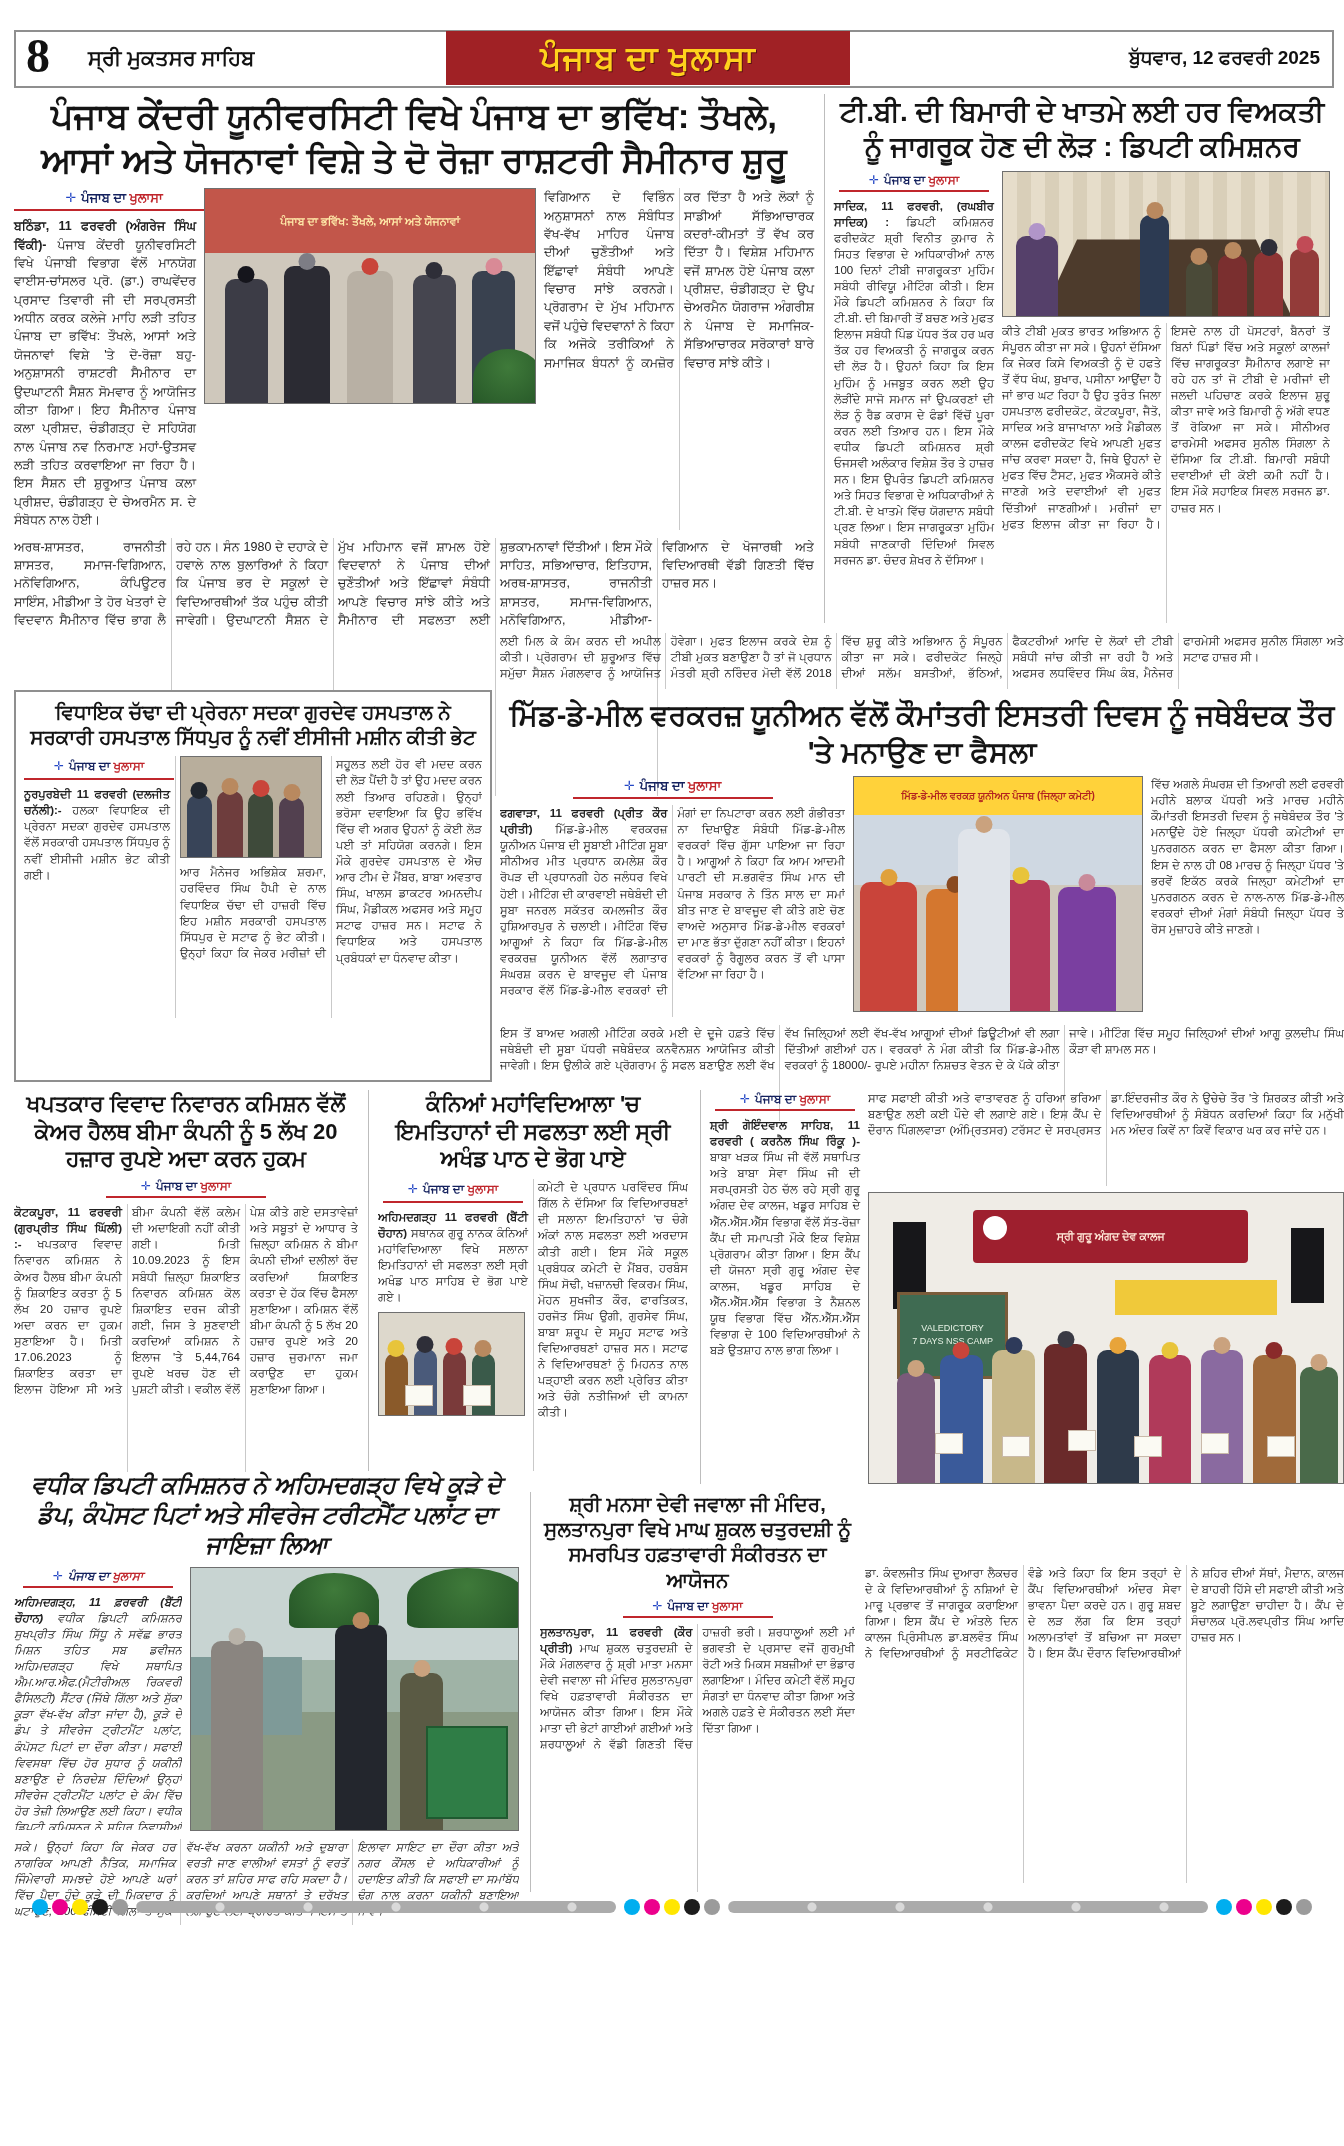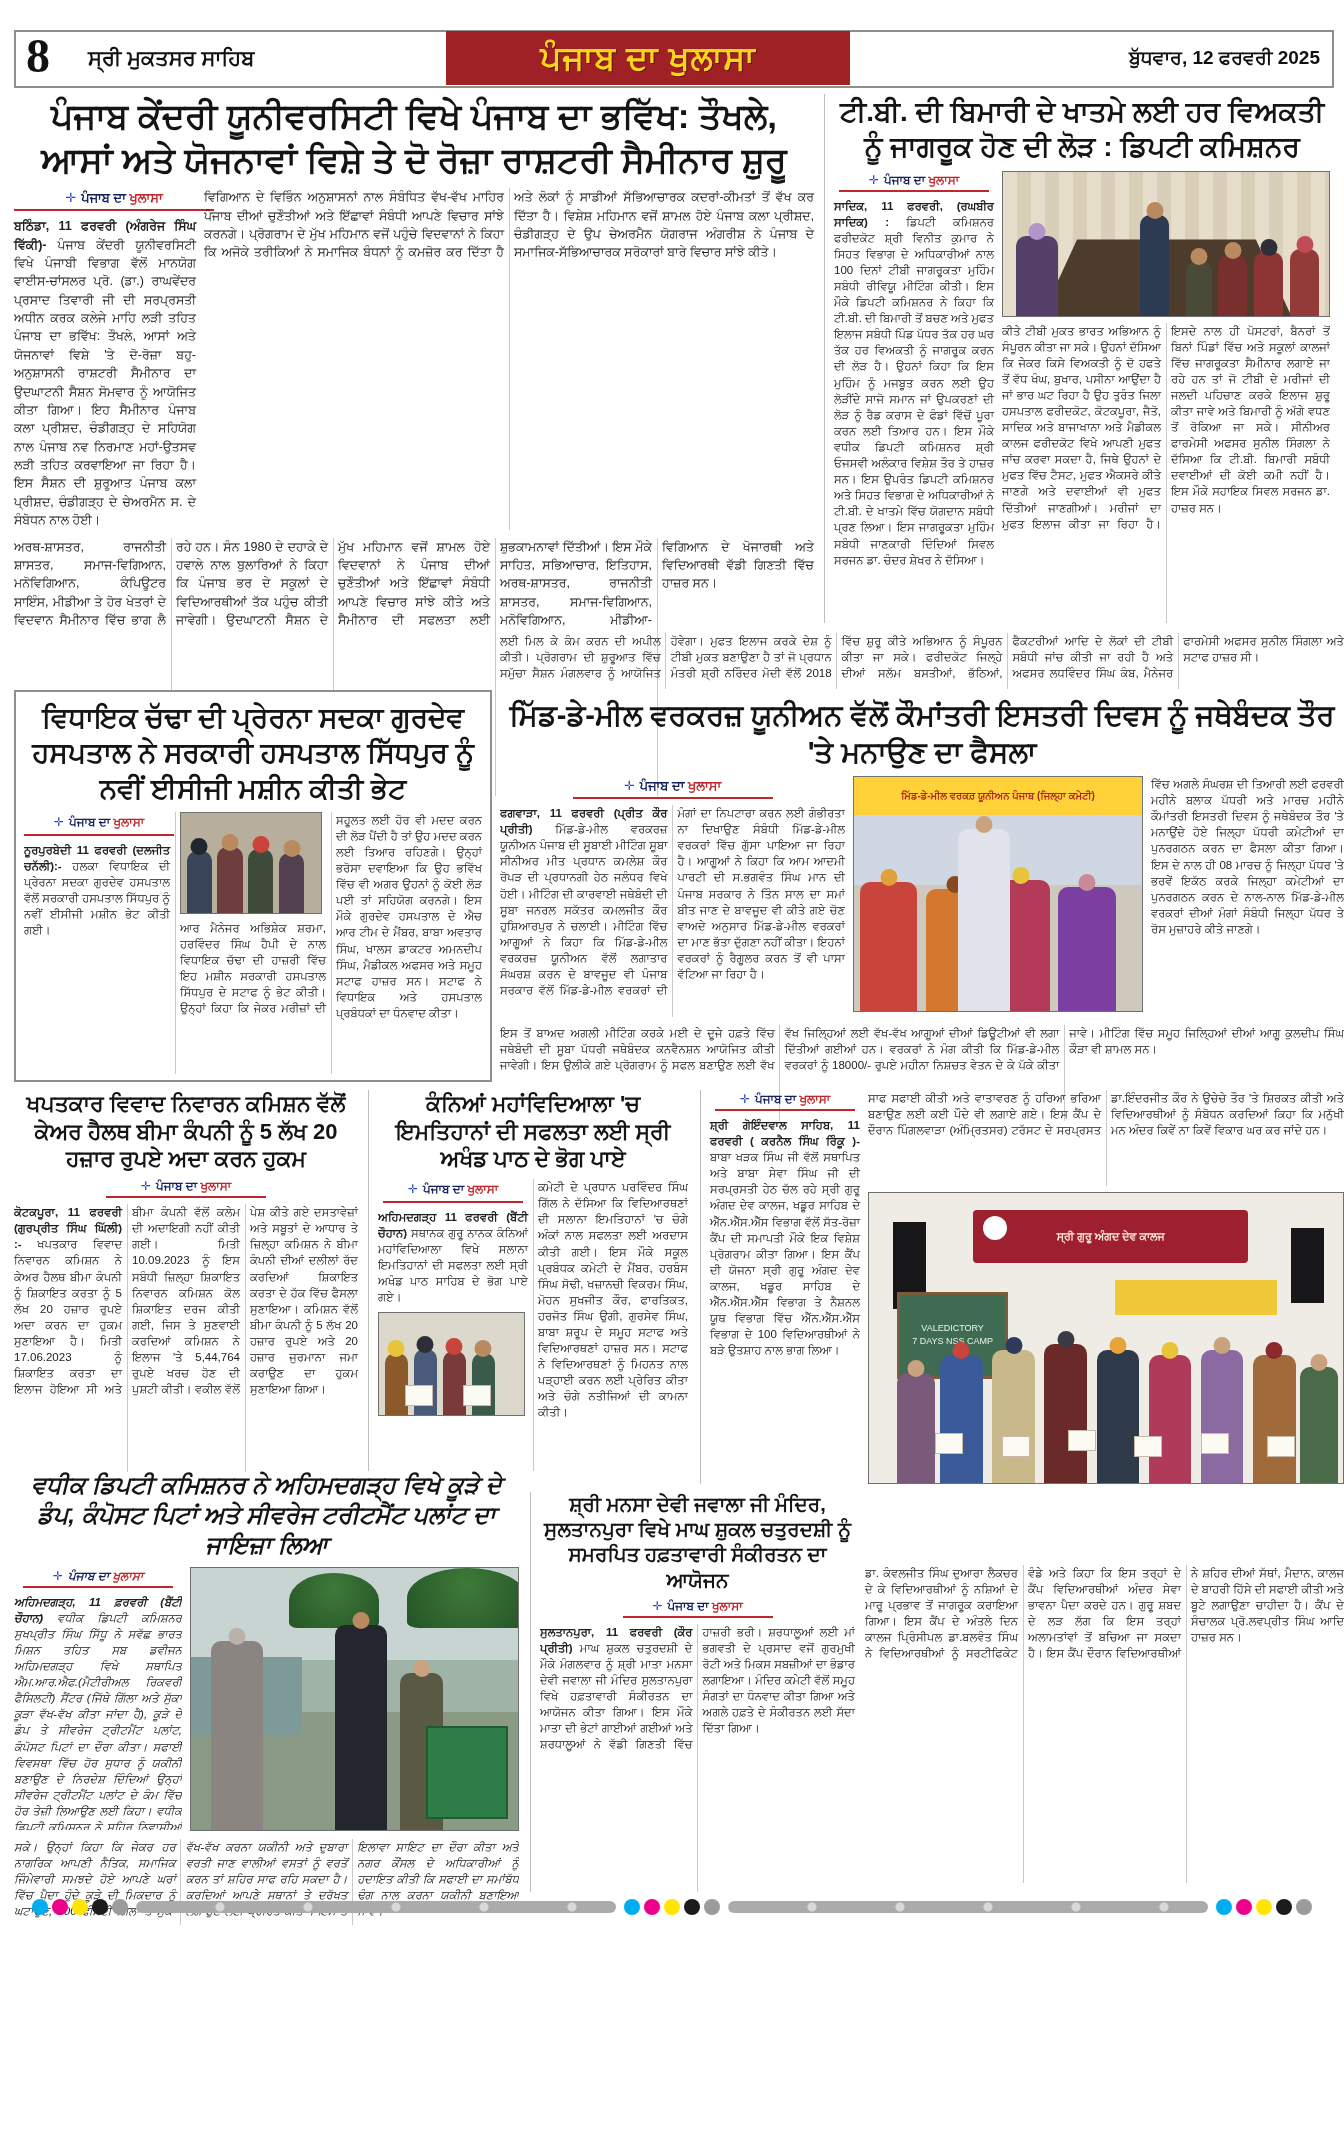--- a/index.html
+++ b/index.html
@@ -14,21 +14,21 @@
              display:flex;align-items:center;justify-content:center;}
   .hdr .mast span{color:#ffd21c;font-size:33px;font-weight:bold;letter-spacing:1px;text-shadow:1px 1px 0 #5c0f12;}
   .hdr .date{position:absolute;right:12px;top:15px;font-size:19px;font-weight:bold;color:#111;}
 
   
   .story{position:absolute;}
   .hl{font-weight:bold;text-align:center;color:#141414;line-height:1.26;margin:0 0 6px 0;}
   .hl1{font-size:35px;}
   .hl2{font-size:28px;}
   .hlmid{font-size:29px;}
-  .hlbox{font-size:28px;}
+  .hlbox{font-size:20px;}
   .hlsm{font-size:22px;}
   .hlxs{font-size:20px;}
   .byline{width:200px;margin:2px auto 6px auto;text-align:center;font-size:13px;font-weight:bold;
           border-bottom:2px solid #c0262c;padding-bottom:3px;white-space:nowrap;}
   .byline .cross{color:#2447c5;margin-right:5px;}
   .byline .bl1{color:#14215e;}
   .byline .bl2{color:#c0262c;}
   .btxt{font-size:12.5px;line-height:1.47;text-align:justify;color:#202020;}
   .small{font-size:11.5px;line-height:1.4;}
   .dateline{font-weight:bold;}
@@ -82,20 +82,39 @@
     </div>
     <div class="date">ਬੁੱਧਵਾਰ, 12 ਫਰਵਰੀ 2025</div>
   </div>
 
   <div class="story" id="s1">
     <h1 class="hl hl1">ਪੰਜਾਬ ਕੇਂਦਰੀ ਯੂਨੀਵਰਸਿਟੀ ਵਿਖੇ ਪੰਜਾਬ ਦਾ ਭਵਿੱਖ: ਤੌਖਲੇ, ਆਸਾਂ ਅਤੇ ਯੋਜਨਾਵਾਂ ਵਿਸ਼ੇ ਤੇ ਦੋ ਰੋਜ਼ਾ ਰਾਸ਼ਟਰੀ ਸੈਮੀਨਾਰ ਸ਼ੁਰੂ</h1>
     <div class="row" style="margin-top:4px;">
       <div style="width:182px;flex:none;">
         <div class="byline"><span class="cross">✛</span><span class="bl1">ਪੰਜਾਬ ਦਾ</span> <span class="bl2">ਖੁਲਾਸਾ</span></div>
         <div class="btxt"><span class="dateline">ਬਠਿੰਡਾ, 11 ਫਰਵਰੀ (ਅੰਗਰੇਜ ਸਿੰਘ ਵਿੱਕੀ)-</span> <span>ਪੰਜਾਬ ਕੇਂਦਰੀ ਯੂਨੀਵਰਸਿਟੀ ਵਿਖੇ ਪੰਜਾਬੀ ਵਿਭਾਗ ਵੱਲੋਂ ਮਾਨਯੋਗ ਵਾਈਸ-ਚਾਂਸਲਰ ਪ੍ਰੋ. (ਡਾ.) ਰਾਘਵੇਂਦਰ ਪ੍ਰਸਾਦ ਤਿਵਾਰੀ ਜੀ ਦੀ ਸਰਪ੍ਰਸਤੀ ਅਧੀਨ ਕਰਕ ਕਲੇਜੇ ਮਾਹਿ ਲੜੀ ਤਹਿਤ ਪੰਜਾਬ ਦਾ ਭਵਿੱਖ: ਤੌਖਲੇ, ਆਸਾਂ ਅਤੇ ਯੋਜਨਾਵਾਂ ਵਿਸ਼ੇ 'ਤੇ ਦੋ-ਰੋਜ਼ਾ ਬਹੁ-ਅਨੁਸ਼ਾਸਨੀ ਰਾਸ਼ਟਰੀ ਸੈਮੀਨਾਰ ਦਾ ਉਦਘਾਟਨੀ ਸੈਸ਼ਨ ਸੋਮਵਾਰ ਨੂੰ ਆਯੋਜਿਤ ਕੀਤਾ ਗਿਆ। ਇਹ ਸੈਮੀਨਾਰ ਪੰਜਾਬ ਕਲਾ ਪ੍ਰੀਸ਼ਦ, ਚੰਡੀਗੜ੍ਹ ਦੇ ਸਹਿਯੋਗ ਨਾਲ ਪੰਜਾਬ ਨਵ ਨਿਰਮਾਣ ਮਹਾਂ-ਉਤਸਵ ਲੜੀ ਤਹਿਤ ਕਰਵਾਇਆ ਜਾ ਰਿਹਾ ਹੈ। ਇਸ ਸੈਸ਼ਨ ਦੀ ਸ਼ੁਰੂਆਤ ਪੰਜਾਬ ਕਲਾ ਪ੍ਰੀਸ਼ਦ, ਚੰਡੀਗੜ੍ਹ ਦੇ ਚੇਅਰਮੈਨ ਸ. ਦੇ ਸੰਬੋਧਨ ਨਾਲ ਹੋਈ।</span></div>
+      </div>
+      <div class="photo" style="width:330px;height:214px;">
+        <div class="pbanner" style="left:0;top:0;width:100%;height:30%;background:#c2564a;color:#ffe9a8;font-size:11px;font-weight:bold;">ਪੰਜਾਬ ਦਾ ਭਵਿੱਖ: ਤੌਖਲੇ, ਆਸਾਂ ਅਤੇ ਯੋਜਨਾਵਾਂ</div>
+        <span class="pn" style="left:6%;width:13%;height:58%;background:#3c3c46;">
+            <i style="background:#15151c;"></i>
+          </span>
+        <span class="pn" style="left:24%;width:14%;height:64%;background:#2b2b33;">
+            <i style="background:#7d7d85;"></i>
+          </span>
+        <span class="pn" style="left:43%;width:14%;height:62%;background:#b8b0a4;">
+            <i style="background:#c9443a;"></i>
+          </span>
+        <span class="pn" style="left:63%;width:13%;height:60%;background:#45454f;">
+            <i style="background:#2e2e38;"></i>
+          </span>
+        <span class="pn" style="left:81%;width:13%;height:62%;background:#39414f;">
+            <i style="background:#d98a96;"></i>
+          </span>
+        <div class="plant" style="right:-8px;bottom:-6px;width:70px;height:60px;"></div>
       </div>
       <div class="btxt c2" style="flex:1;">ਵਿਗਿਆਨ ਦੇ ਵਿਭਿੰਨ ਅਨੁਸ਼ਾਸਨਾਂ ਨਾਲ ਸੰਬੰਧਿਤ ਵੱਖ-ਵੱਖ ਮਾਹਿਰ ਪੰਜਾਬ ਦੀਆਂ ਚੁਣੌਤੀਆਂ ਅਤੇ ਇੱਛਾਵਾਂ ਸੰਬੰਧੀ ਆਪਣੇ ਵਿਚਾਰ ਸਾਂਝੇ ਕਰਨਗੇ। ਪ੍ਰੋਗਰਾਮ ਦੇ ਮੁੱਖ ਮਹਿਮਾਨ ਵਜੋਂ ਪਹੁੰਚੇ ਵਿਦਵਾਨਾਂ ਨੇ ਕਿਹਾ ਕਿ ਅਜੋਕੇ ਤਰੀਕਿਆਂ ਨੇ ਸਮਾਜਿਕ ਬੰਧਨਾਂ ਨੂੰ ਕਮਜ਼ੋਰ ਕਰ ਦਿੱਤਾ ਹੈ ਅਤੇ ਲੋਕਾਂ ਨੂੰ ਸਾਡੀਆਂ ਸੱਭਿਆਚਾਰਕ ਕਦਰਾਂ-ਕੀਮਤਾਂ ਤੋਂ ਵੱਖ ਕਰ ਦਿੱਤਾ ਹੈ। ਵਿਸ਼ੇਸ਼ ਮਹਿਮਾਨ ਵਜੋਂ ਸ਼ਾਮਲ ਹੋਏ ਪੰਜਾਬ ਕਲਾ ਪ੍ਰੀਸ਼ਦ, ਚੰਡੀਗੜ੍ਹ ਦੇ ਉਪ ਚੇਅਰਮੈਨ ਯੋਗਰਾਜ ਅੰਗਰੀਸ਼ ਨੇ ਪੰਜਾਬ ਦੇ ਸਮਾਜਿਕ-ਸੱਭਿਆਚਾਰਕ ਸਰੋਕਾਰਾਂ ਬਾਰੇ ਵਿਚਾਰ ਸਾਂਝੇ ਕੀਤੇ।</div>
     </div>
     <div class="btxt c5" style="margin-top:8px;height:258px;overflow:hidden;">ਅਰਥ-ਸ਼ਾਸਤਰ, ਰਾਜਨੀਤੀ ਸ਼ਾਸਤਰ, ਸਮਾਜ-ਵਿਗਿਆਨ, ਮਨੋਵਿਗਿਆਨ, ਕੰਪਿਊਟਰ ਸਾਇੰਸ, ਮੀਡੀਆ ਤੇ ਹੋਰ ਖੇਤਰਾਂ ਦੇ ਵਿਦਵਾਨ ਸੈਮੀਨਾਰ ਵਿੱਚ ਭਾਗ ਲੈ ਰਹੇ ਹਨ। ਸੰਨ 1980 ਦੇ ਦਹਾਕੇ ਦੇ ਹਵਾਲੇ ਨਾਲ ਬੁਲਾਰਿਆਂ ਨੇ ਕਿਹਾ ਕਿ ਪੰਜਾਬ ਭਰ ਦੇ ਸਕੂਲਾਂ ਦੇ ਵਿਦਿਆਰਥੀਆਂ ਤੱਕ ਪਹੁੰਚ ਕੀਤੀ ਜਾਵੇਗੀ। ਉਦਘਾਟਨੀ ਸੈਸ਼ਨ ਦੇ ਮੁੱਖ ਮਹਿਮਾਨ ਵਜੋਂ ਸ਼ਾਮਲ ਹੋਏ ਵਿਦਵਾਨਾਂ ਨੇ ਪੰਜਾਬ ਦੀਆਂ ਚੁਣੌਤੀਆਂ ਅਤੇ ਇੱਛਾਵਾਂ ਸੰਬੰਧੀ ਆਪਣੇ ਵਿਚਾਰ ਸਾਂਝੇ ਕੀਤੇ ਅਤੇ ਸੈਮੀਨਾਰ ਦੀ ਸਫਲਤਾ ਲਈ ਸ਼ੁਭਕਾਮਨਾਵਾਂ ਦਿੱਤੀਆਂ। ਇਸ ਮੌਕੇ ਸਾਹਿਤ, ਸਭਿਆਚਾਰ, ਇਤਿਹਾਸ, ਅਰਥ-ਸ਼ਾਸਤਰ, ਰਾਜਨੀਤੀ ਸ਼ਾਸਤਰ, ਸਮਾਜ-ਵਿਗਿਆਨ, ਮਨੋਵਿਗਿਆਨ, ਮੀਡੀਆ-ਵਿਗਿਆਨ ਦੇ ਖੋਜਾਰਥੀ ਅਤੇ ਵਿਦਿਆਰਥੀ ਵੱਡੀ ਗਿਣਤੀ ਵਿੱਚ ਹਾਜ਼ਰ ਸਨ।</div>
   </div>
 
   <div class="story vrule" id="s2">
     <h1 class="hl hl2">ਟੀ.ਬੀ. ਦੀ ਬਿਮਾਰੀ ਦੇ ਖਾਤਮੇ ਲਈ ਹਰ ਵਿਅਕਤੀ ਨੂੰ ਜਾਗਰੂਕ ਹੋਣ ਦੀ ਲੋੜ : ਡਿਪਟੀ ਕਮਿਸ਼ਨਰ</h1>
     <div class="row" style="margin-top:2px;">
       <div style="width:160px;flex:none;">

